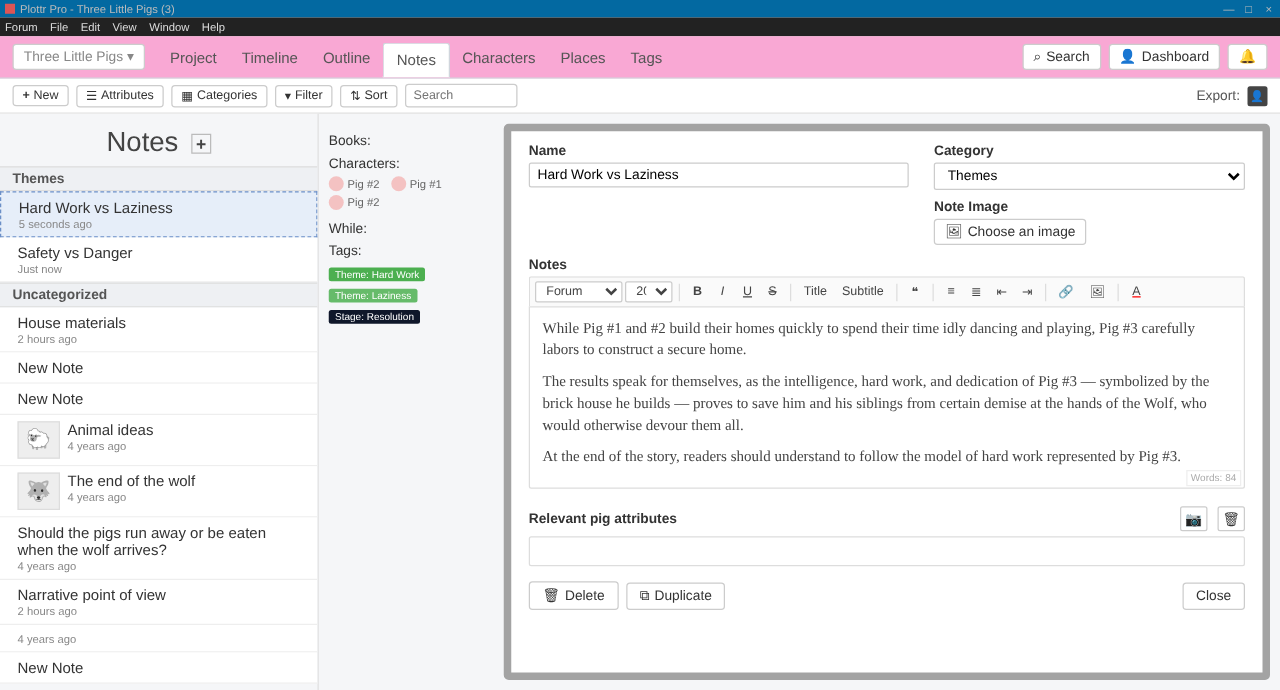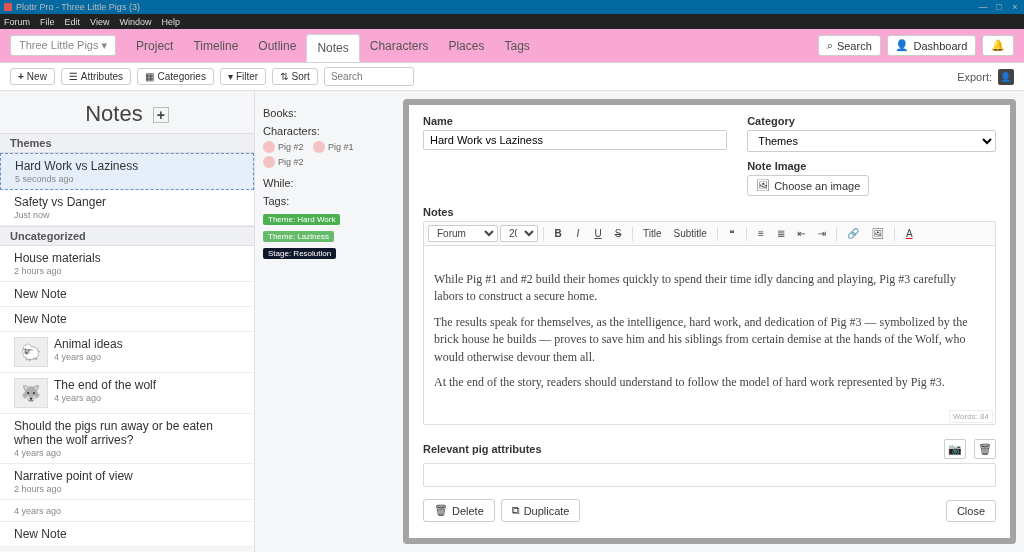--- a/index.html
+++ b/index.html
@@ -44,21 +44,21 @@
 .editor-panel { flex: 1; background: #fff; margin: 8px; border: 6px solid #a3a3a3; border-radius: 4px; padding: 10px 14px; overflow-y: auto; }
 .field-row { display: flex; gap: 20px; margin-bottom: 10px; }
 .field-group { flex: 1; }
 .field-group .lbl { font-size: 11px; font-weight: bold; margin-bottom: 3px; display: block; }
 .text-input, .select-input { width: 100%; border: 1px solid #ccc; border-radius: 2px; padding: 3px 6px; font-size: 11px; background: #fff; }
 .select-input { height: 22px; }
 .rte-toolbar { border: 1px solid #ddd; border-bottom: none; border-radius: 2px 2px 0 0; padding: 3px 4px; display: flex; align-items: center; gap: 2px; background: #fafafa; }
 .rte-toolbar .tbtn { border: none; background: transparent; padding: 2px 5px; font-size: 10px; cursor: pointer; color: #444; min-width: 18px; }
 .rte-toolbar .sel { border: 1px solid #ccc; border-radius: 2px; padding: 1px 4px; font-size: 10px; background: #fff; color: #444; }
 .rte-toolbar .divider { width: 1px; height: 14px; background: #ddd; margin: 0 3px; }
-.rte-body { border: 1px solid #ddd; border-radius: 0 0 2px 2px; padding: 25px 10px; min-height: 100px; font-size: 12px; line-height: 1.45; color: #444; position: relative; }
+.rte-body { border: 1px solid #ddd; border-radius: 0 0 2px 2px; padding: 8px 10px; min-height: 100px; font-size: 12px; line-height: 1.45; color: #444; position: relative; }
 .rte-body p { margin-bottom: 8px; font-family: Georgia, serif; }
 .word-count { position: absolute; bottom: 1px; right: 2px; font-size: 8px; color: #aaa; border: 1px solid #eee; padding: 0 3px; }
 .attr-row { display: flex; align-items: center; gap: 8px; margin-top: 14px; justify-content: space-between; }
 .attr-row .lbl { font-size: 11px; font-weight: bold; flex: 1; }
 .icon-btn { border: 1px solid #ccc; border-radius: 2px; width: 22px; height: 20px; background: #fff; display: inline-flex; align-items: center; justify-content: center; font-size: 11px; cursor: pointer; }
 .wide-input { border: 1px solid #ddd; border-radius: 2px; height: 24px; margin-top: 4px; }
 .bottom-actions { display: flex; align-items: center; margin-top: 12px; gap: 6px; }
 .btn { border: 1px solid #ccc; border-radius: 3px; padding: 4px 10px; font-size: 11px; background: #fff; cursor: pointer; display: inline-flex; align-items: center; gap: 4px; }
 </style>
 </head>

